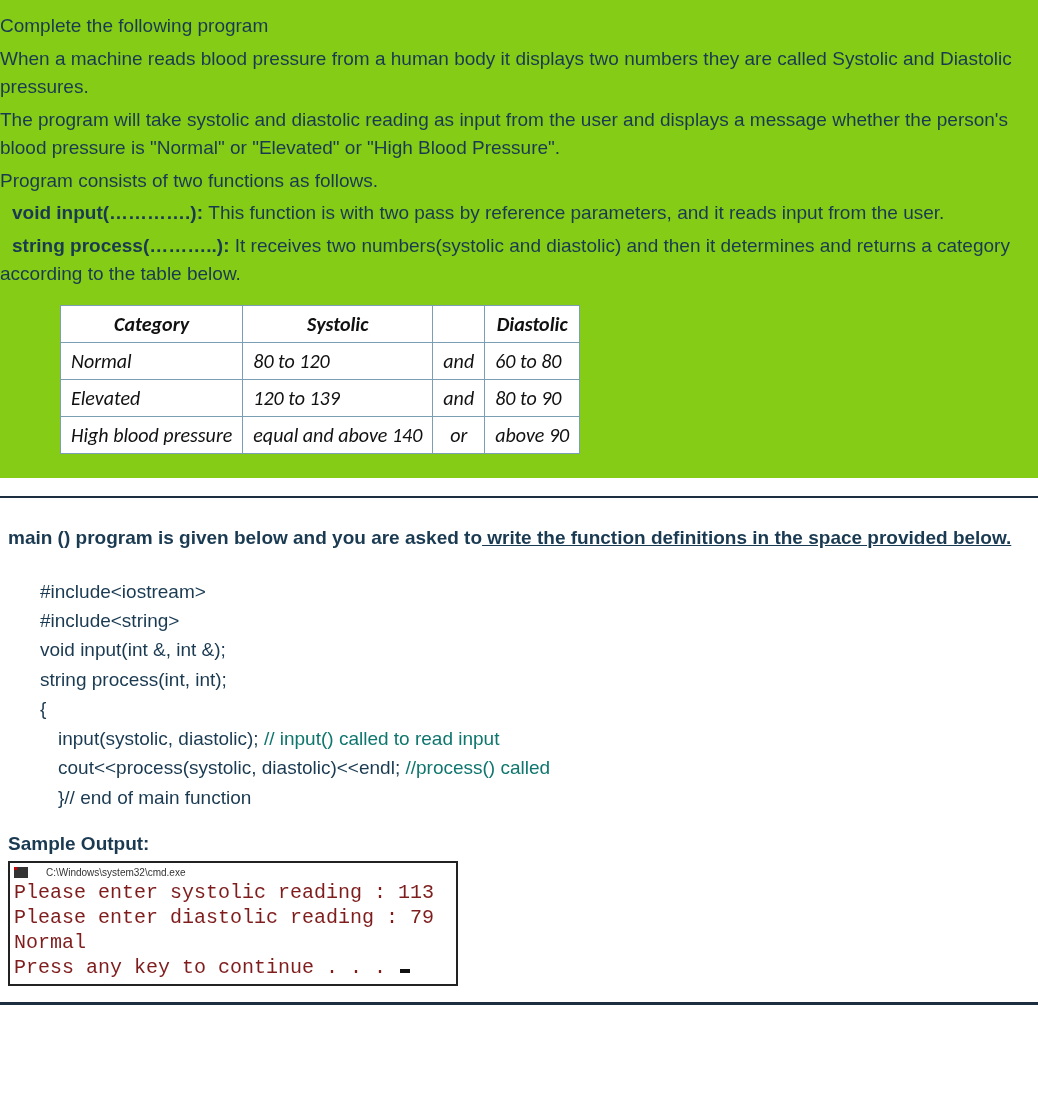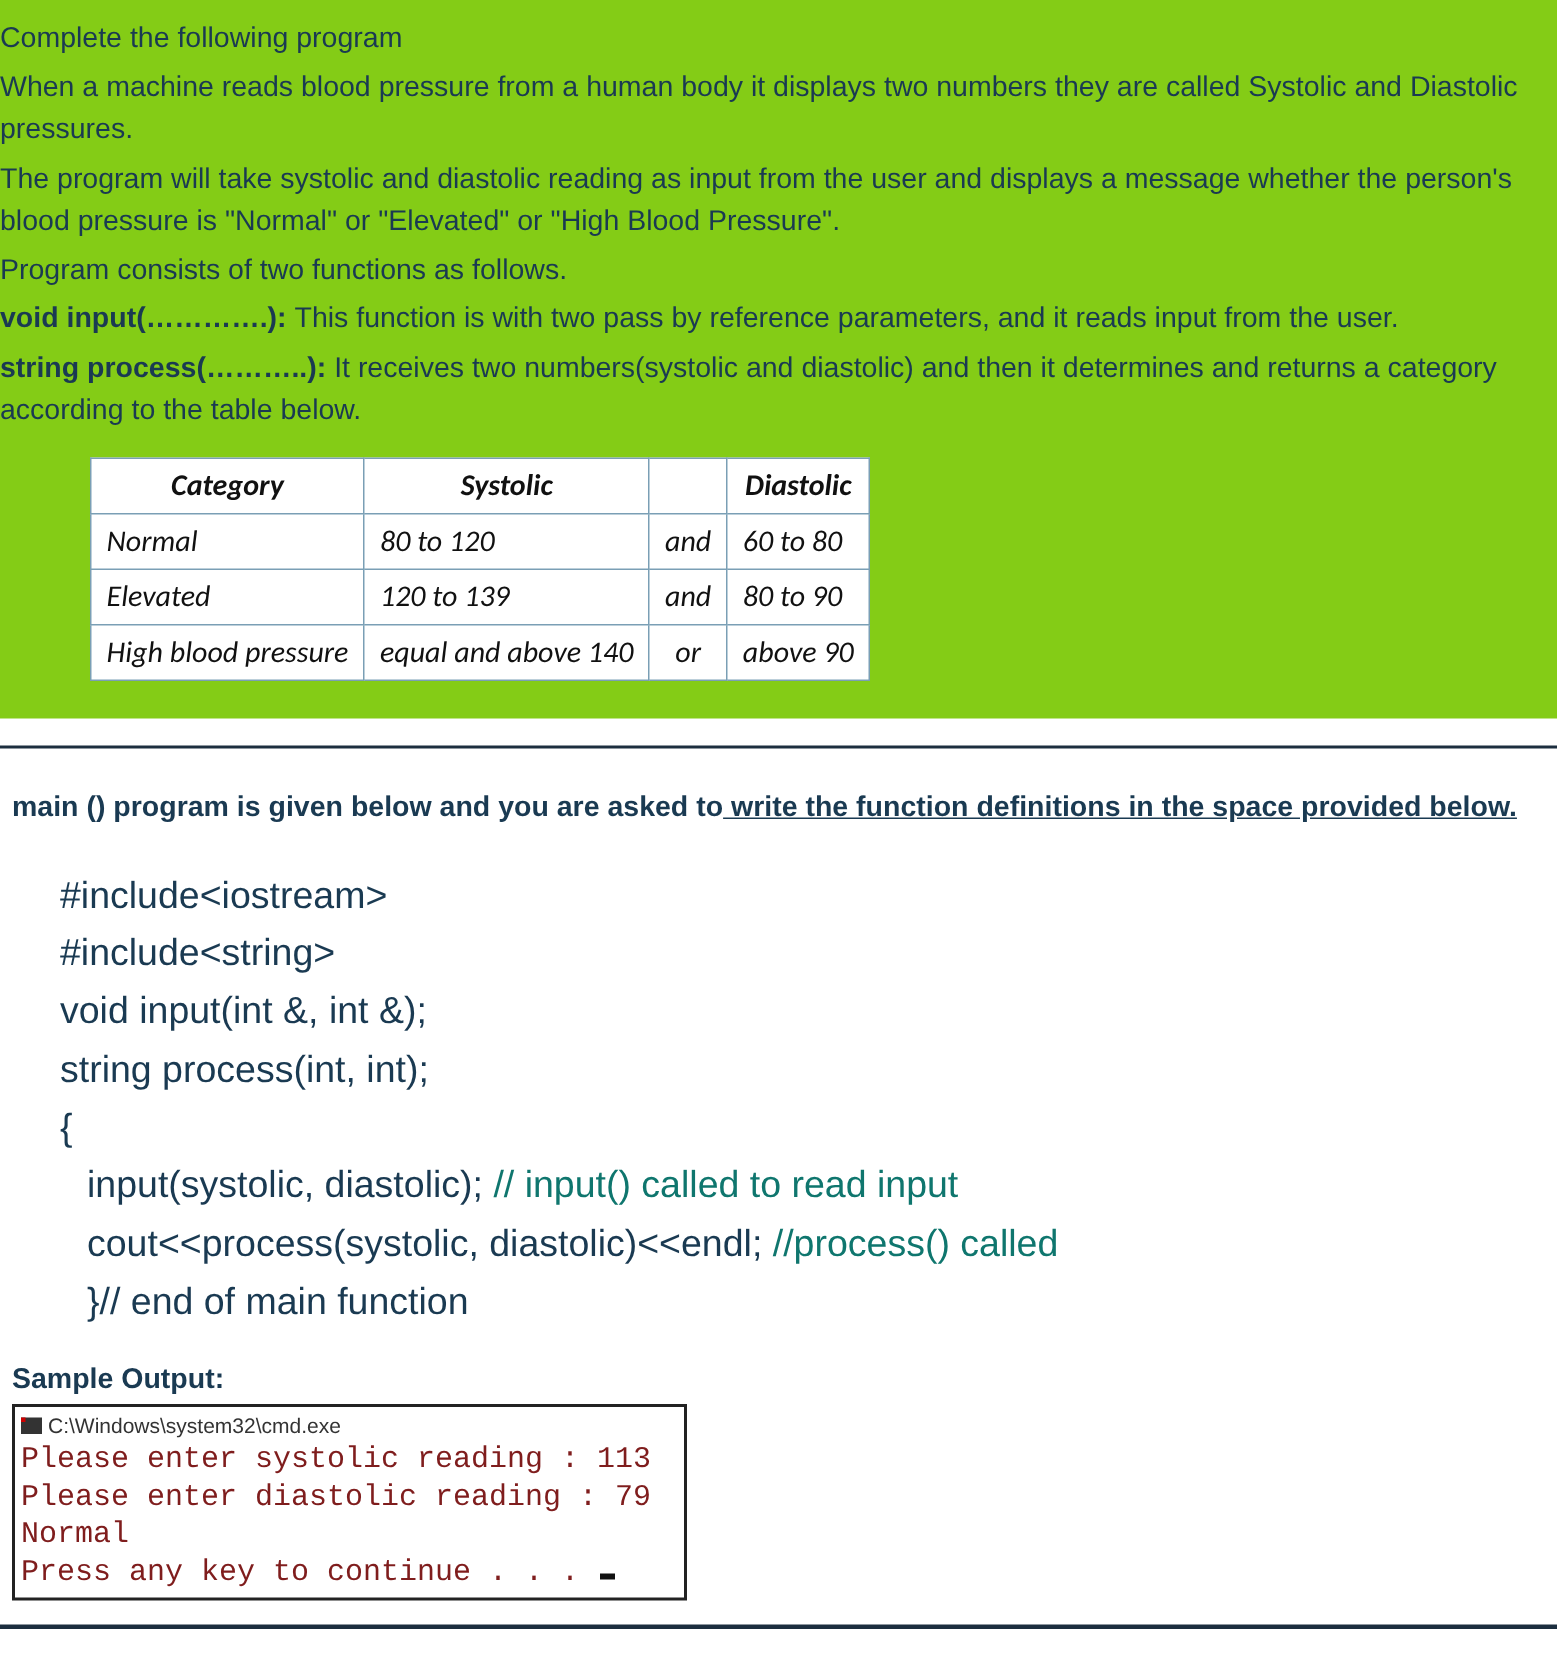--- a/index.html
+++ b/index.html
@@ -48,42 +48,42 @@
     .mid-section {
       padding: 10px 0 10px 0;
     }
     .main-instruction {
       font-weight: 700;
       margin: 8px 0 24px 8px;
     }
     .underline { text-decoration: underline; }
     .code-block {
       margin-left: 40px;
-      font-size: 25px;
+      font-size: 19px;
       line-height: 1.55;
     }
     .code-indent1 { margin-left: 18px; }
     .comment { color: #0f766e; }
     .sample-heading {
       font-weight: 700;
       margin: 18px 0 2px 8px;
     }
     .console-box {
       border: 2px solid #222;
       width: 450px;
       margin-left: 8px;
       padding: 2px 4px 4px 4px;
       background: #fff;
     }
     .console-title {
-      font-size: 14px;
+      font-size: 10px;
       color: #333;
       display: flex;
       align-items: center;
-      gap: 4px;
+      gap: 18px;
       font-family: 'Segoe UI', Tahoma, sans-serif;
     }
     .console-title .cmd-icon {
       width: 14px;
       height: 11px;
       background: #333;
       display: inline-block;
       position: relative;
     }
     .console-title .cmd-icon::before {
@@ -106,21 +106,21 @@
       height: 4px;
       background: #111;
       vertical-align: baseline;
       margin-left: 2px;
     }
     .bottom-divider {
       border: none;
       border-top: 3px solid #1c2e3f;
       margin-top: 6px;
     }
-    b { font-weight: 700; }
+    b { font-weight: 700; padding-left: 12px; }
   </style>
 </head>
 <body>
 
 <div class="top-section">
   <div class="para">Complete the following program</div>
   <div class="para">When a machine reads blood pressure from a human body it displays two numbers they are called Systolic and Diastolic pressures.</div>
   <div class="para">The program will take systolic and diastolic reading as input from the user and displays a message whether the person's blood pressure is "Normal" or "Elevated" or "High Blood Pressure".</div>
   <div class="para">Program consists of two functions as follows.</div>
   <div class="para">

